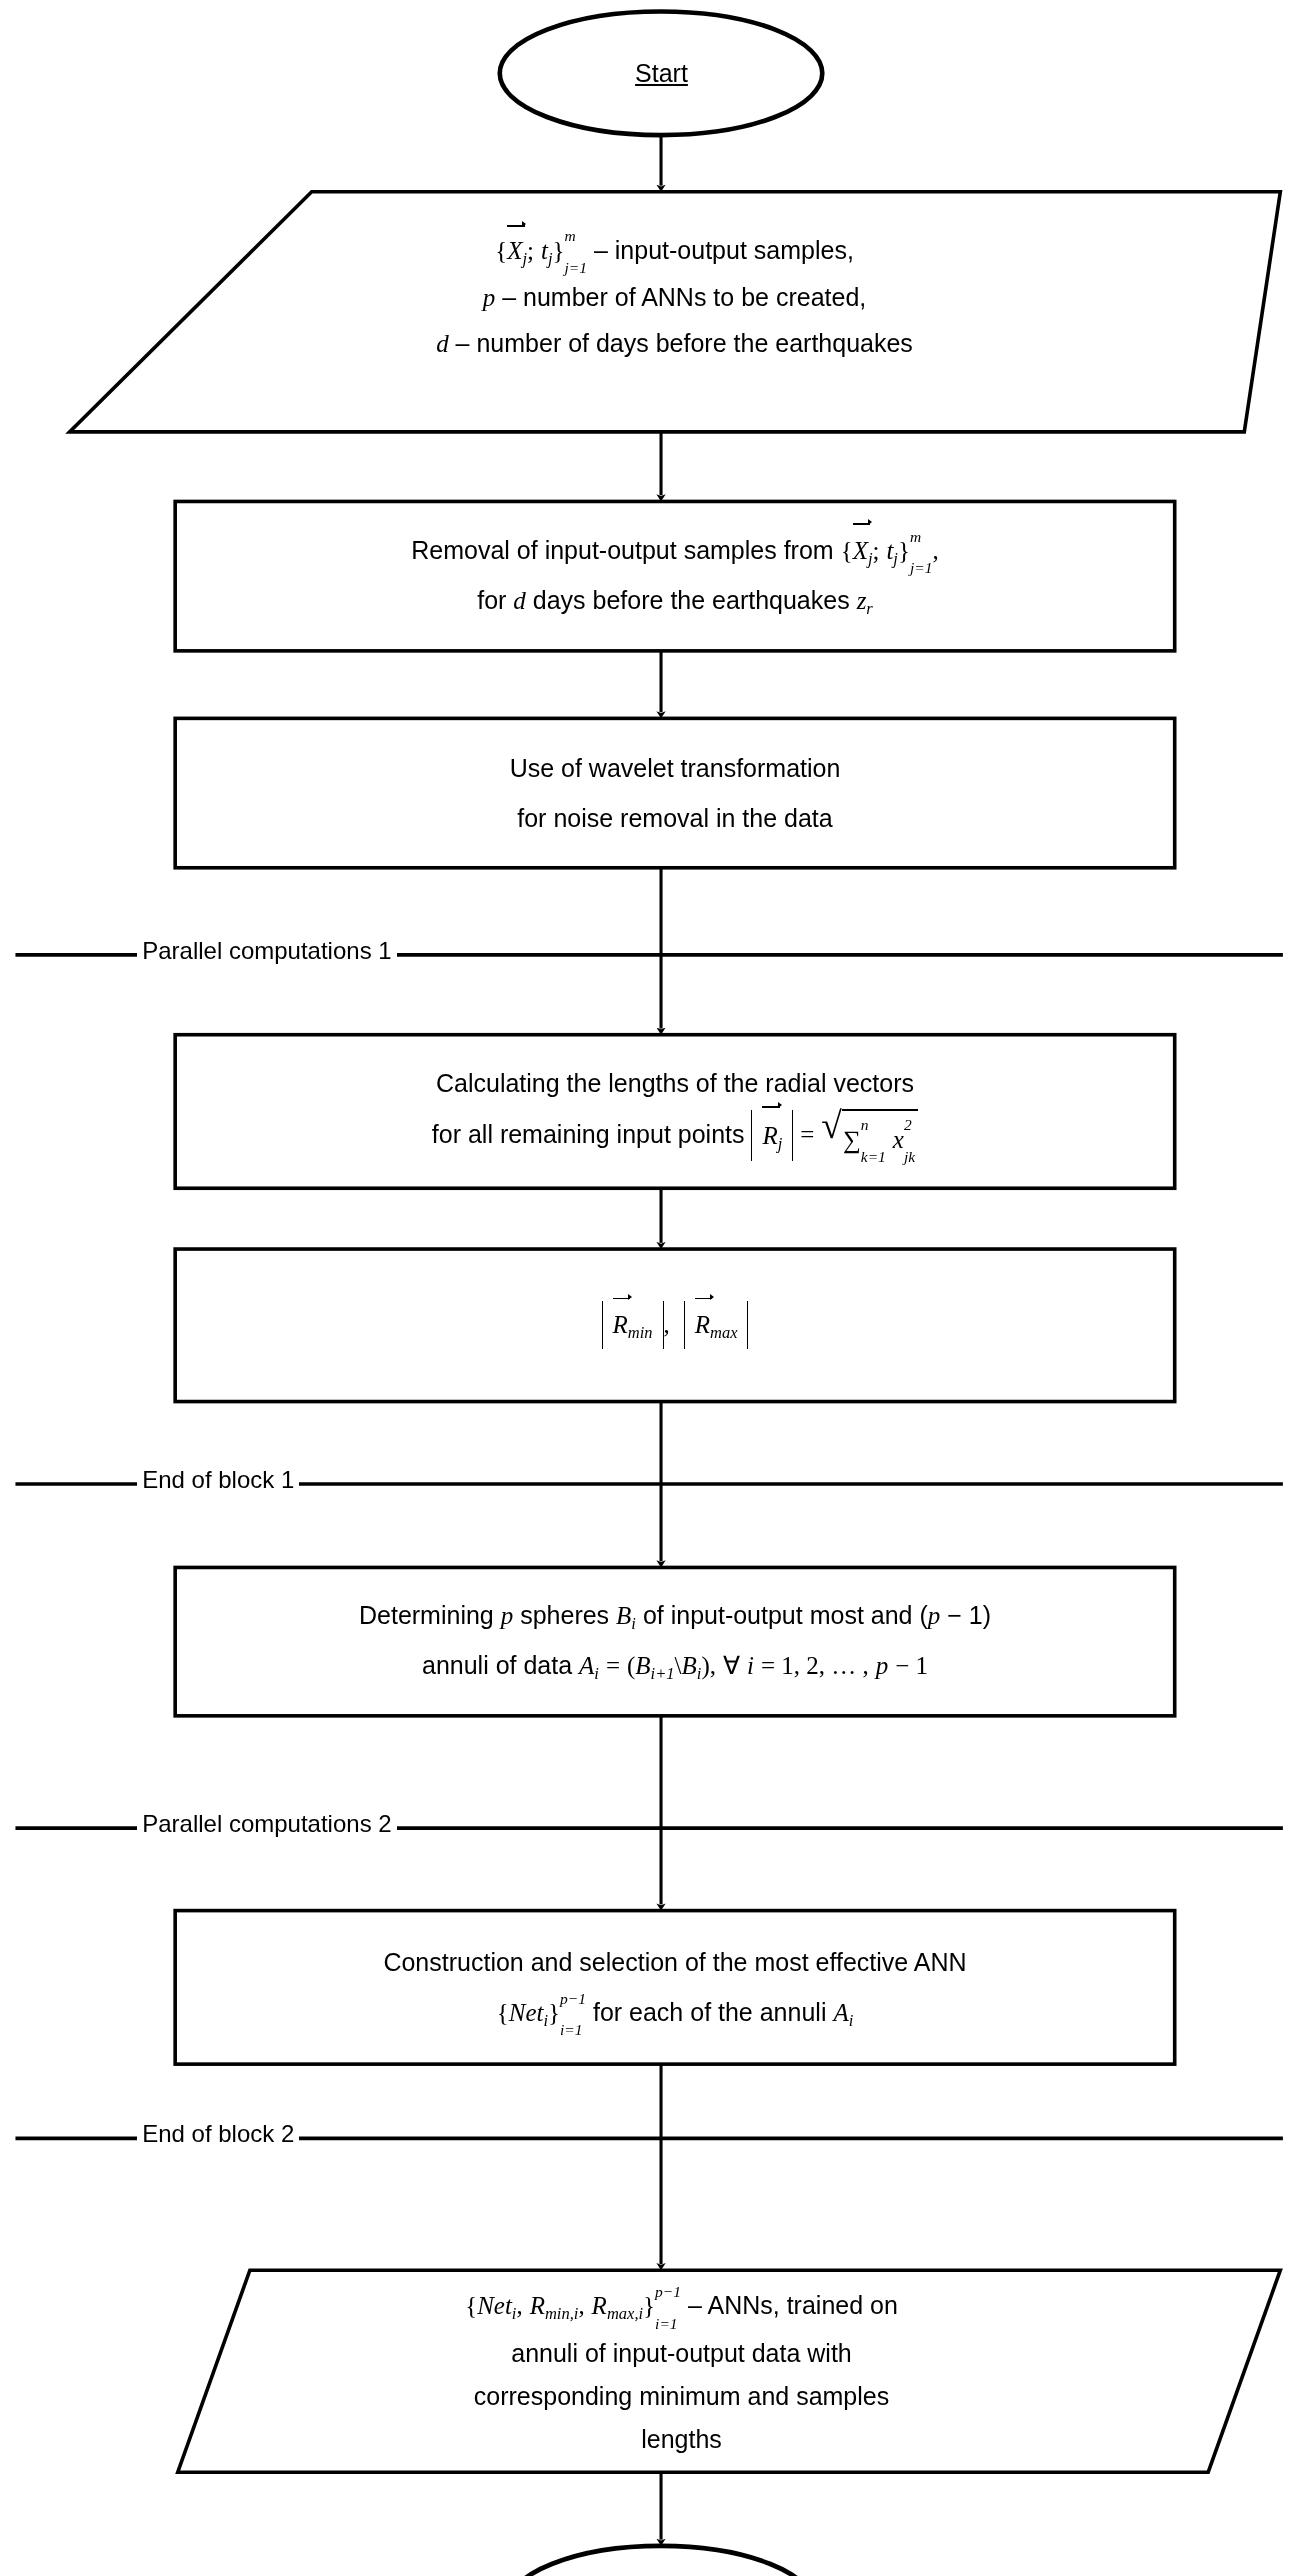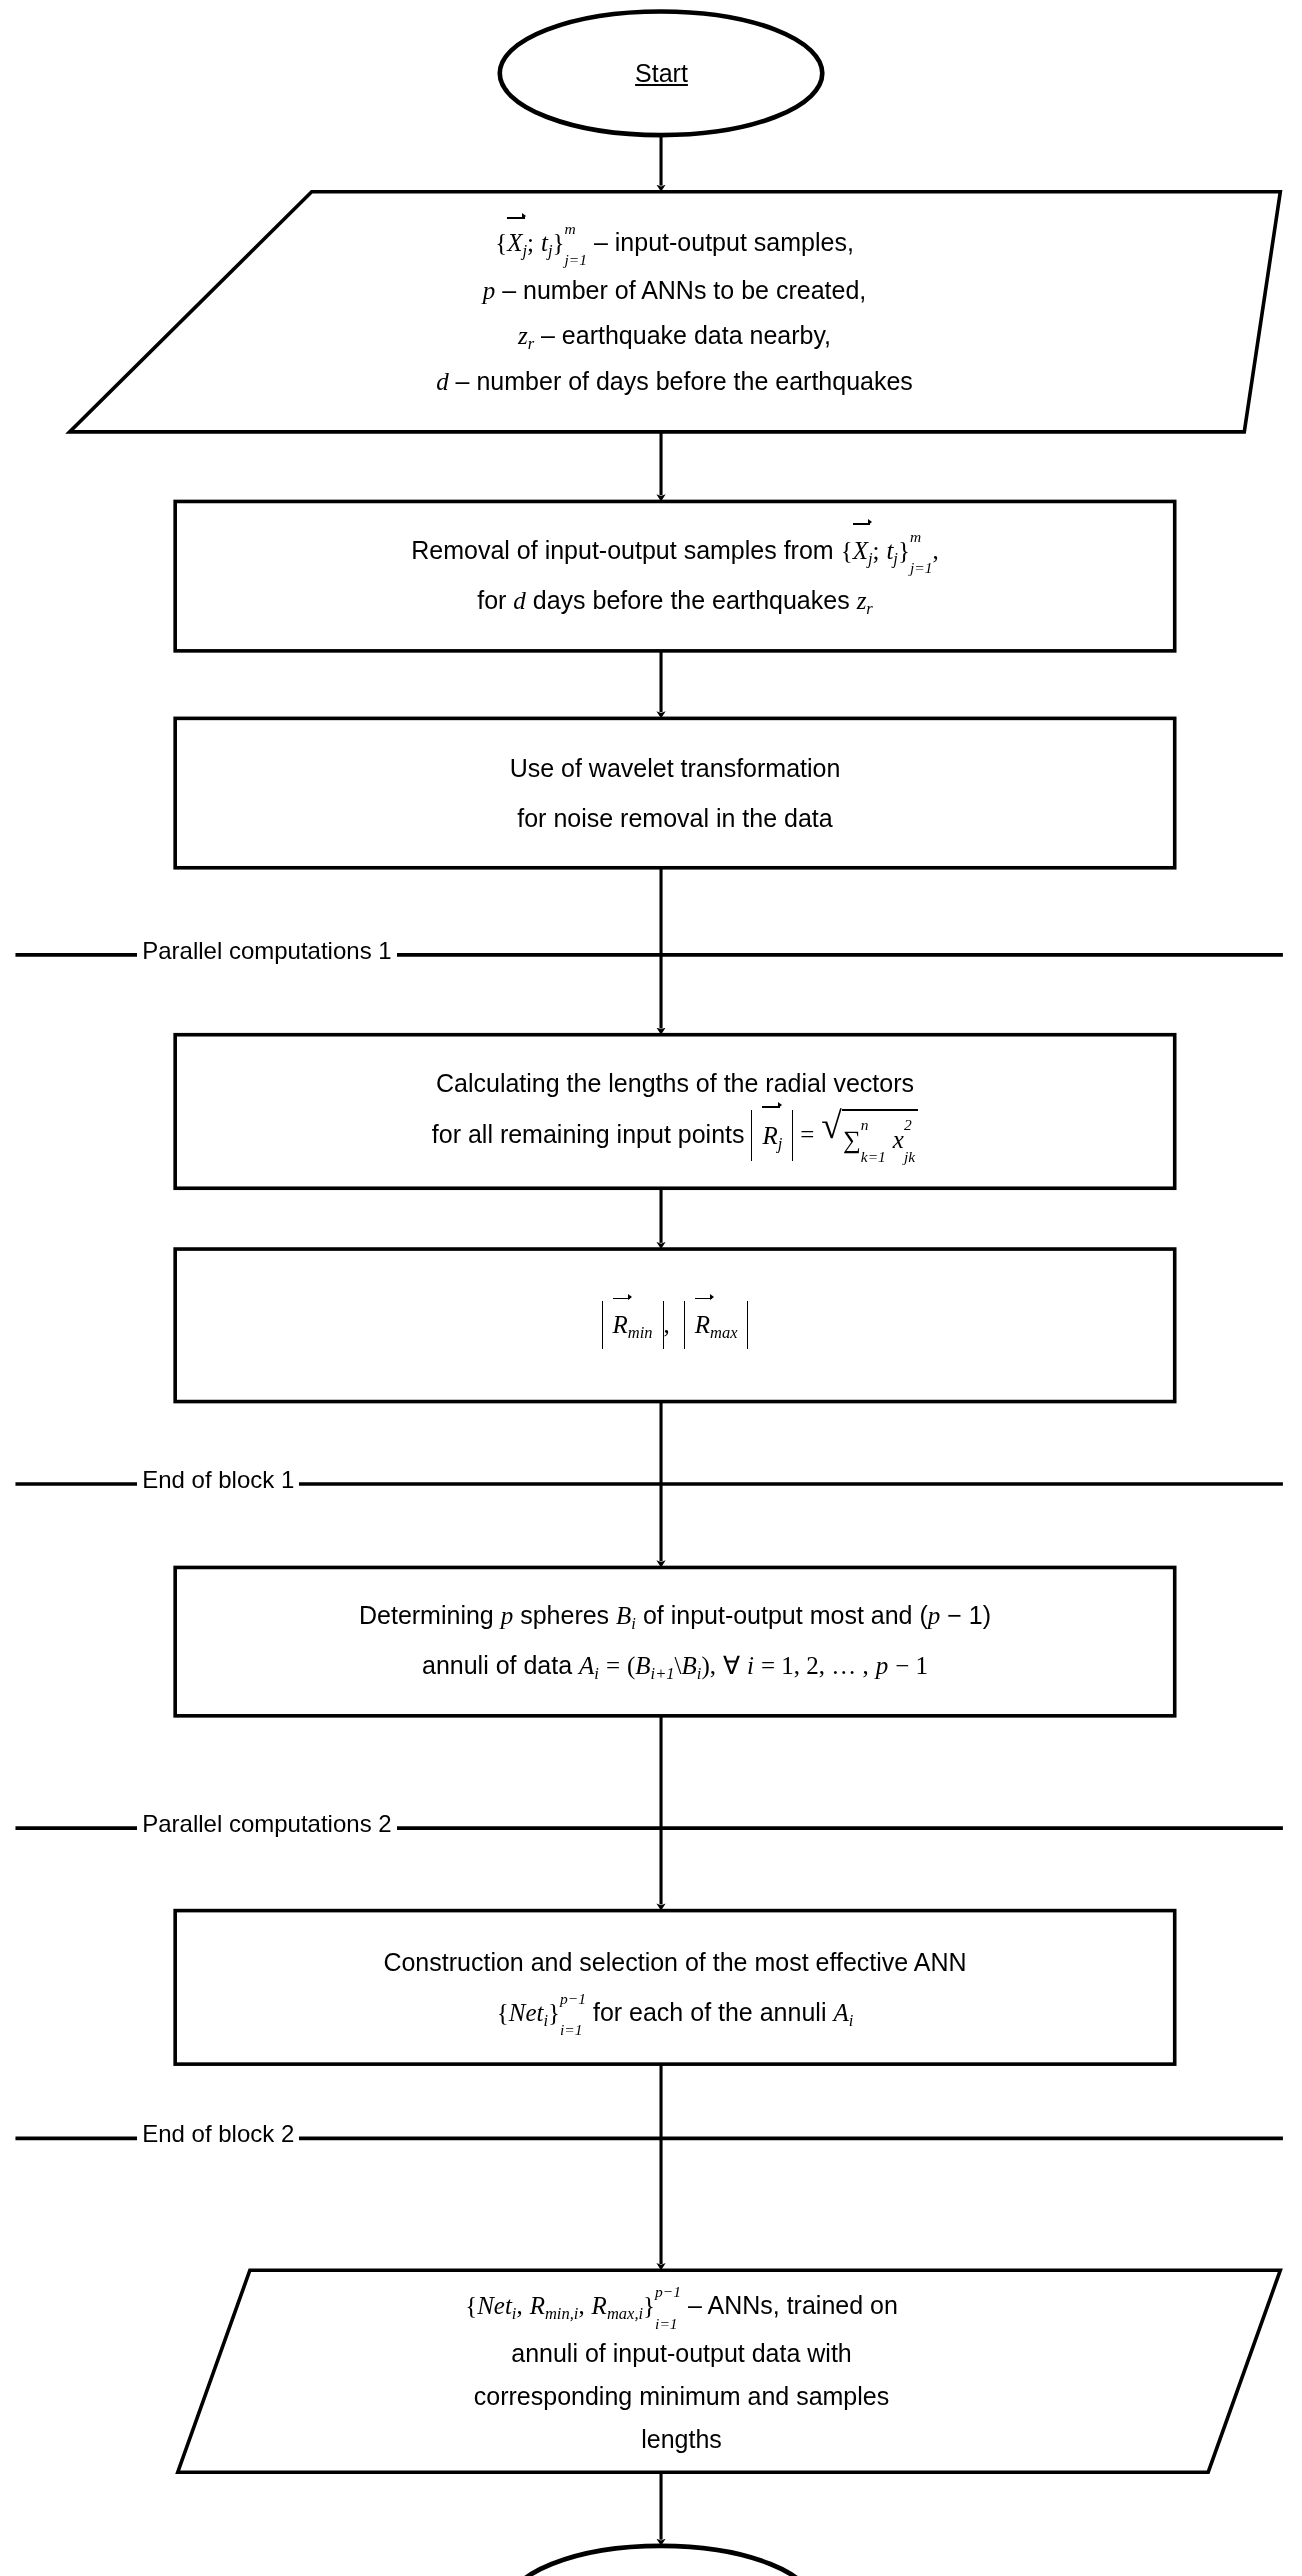--- a/index.html
+++ b/index.html
@@ -164,32 +164,29 @@
     <line x1="1283" y1="2720" x2="1283" y2="3030" stroke="#000000" stroke-width="6" marker-end="url(#arrowhead)"></line>
     <line x1="1283" y1="3330" x2="1283" y2="3696" stroke="#000000" stroke-width="6" marker-end="url(#arrowhead)"></line>
     <line x1="1283" y1="4006" x2="1283" y2="4394" stroke="#000000" stroke-width="6" marker-end="url(#arrowhead)"></line>
     <line x1="1283" y1="4798" x2="1283" y2="4929" stroke="#000000" stroke-width="6" marker-end="url(#arrowhead)"></line>
   </svg>
 
   <div class="node-text terminator-text" style="left:500px; top:11.3px; width:323px; height:124px;text-decoration:underline;">
     <span class="ln">Start</span>
   </div>
 
-  <div class="node-text body-text" style="left:211px; top:201px; width:927px; height:222px; line-height:1.78;">
+  <div class="node-text body-text" style="left:211px; top:186px; width:927px; height:222px; line-height:1.78;">
     <span class="ln">
       <span class="bigbrace">{</span><span class="vecbar mi">X</span><span class="sub">j</span><span class="mup">;</span>&nbsp;<span class="mi">t</span><span class="sub">j</span><span class="bigbrace">}</span><span class="updown">
           <span class="u">m</span>
           <span class="d">j=1</span>
         </span><span> – input-output samples,</span>
     </span>
     <span class="ln">
       <span class="mi">p</span><span> – number of ANNs to be created,</span>
-    </span>
-    <span class="ln">
-      <span class="mi">z</span><span class="sub">r</span><span> – earthquake data nearby,</span>
     </span>
     <span class="ln">
       <span class="mi">d</span><span> – number of days before the earthquakes</span>
     </span>
   </div>
 
   <div class="node-text body-text" style="left:183px; top:506px; width:984px; height:139px; line-height:1.95;">
     <span class="ln">
       <span>Removal of input-output samples from </span><span class="bigbrace">{</span><span class="vecbar mi">X</span><span class="sub">j</span><span class="mup">;</span>&nbsp;<span class="mi">t</span><span class="sub">j</span><span class="bigbrace">}</span><span class="updown">
           <span class="u">m</span>

